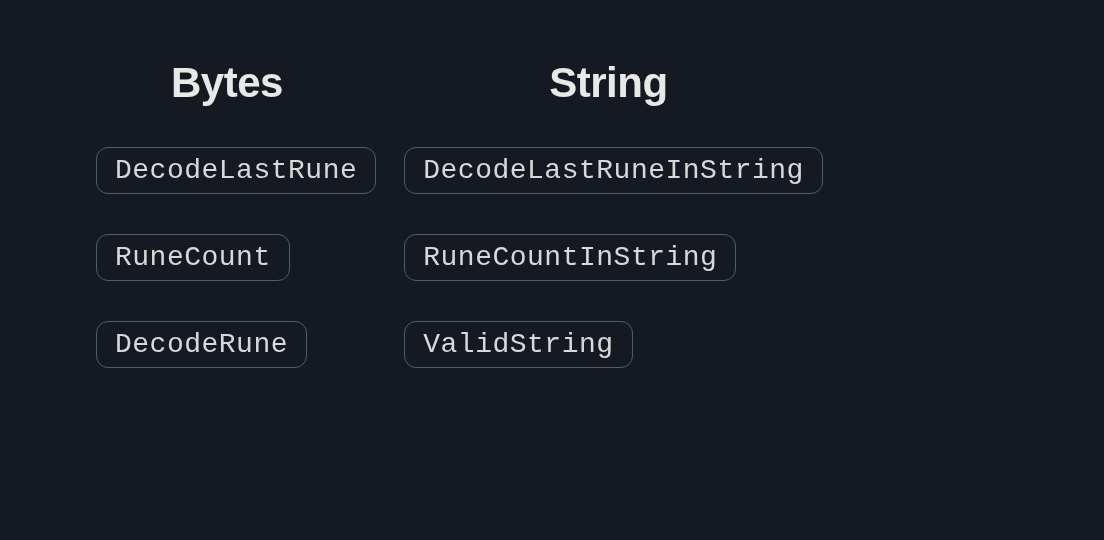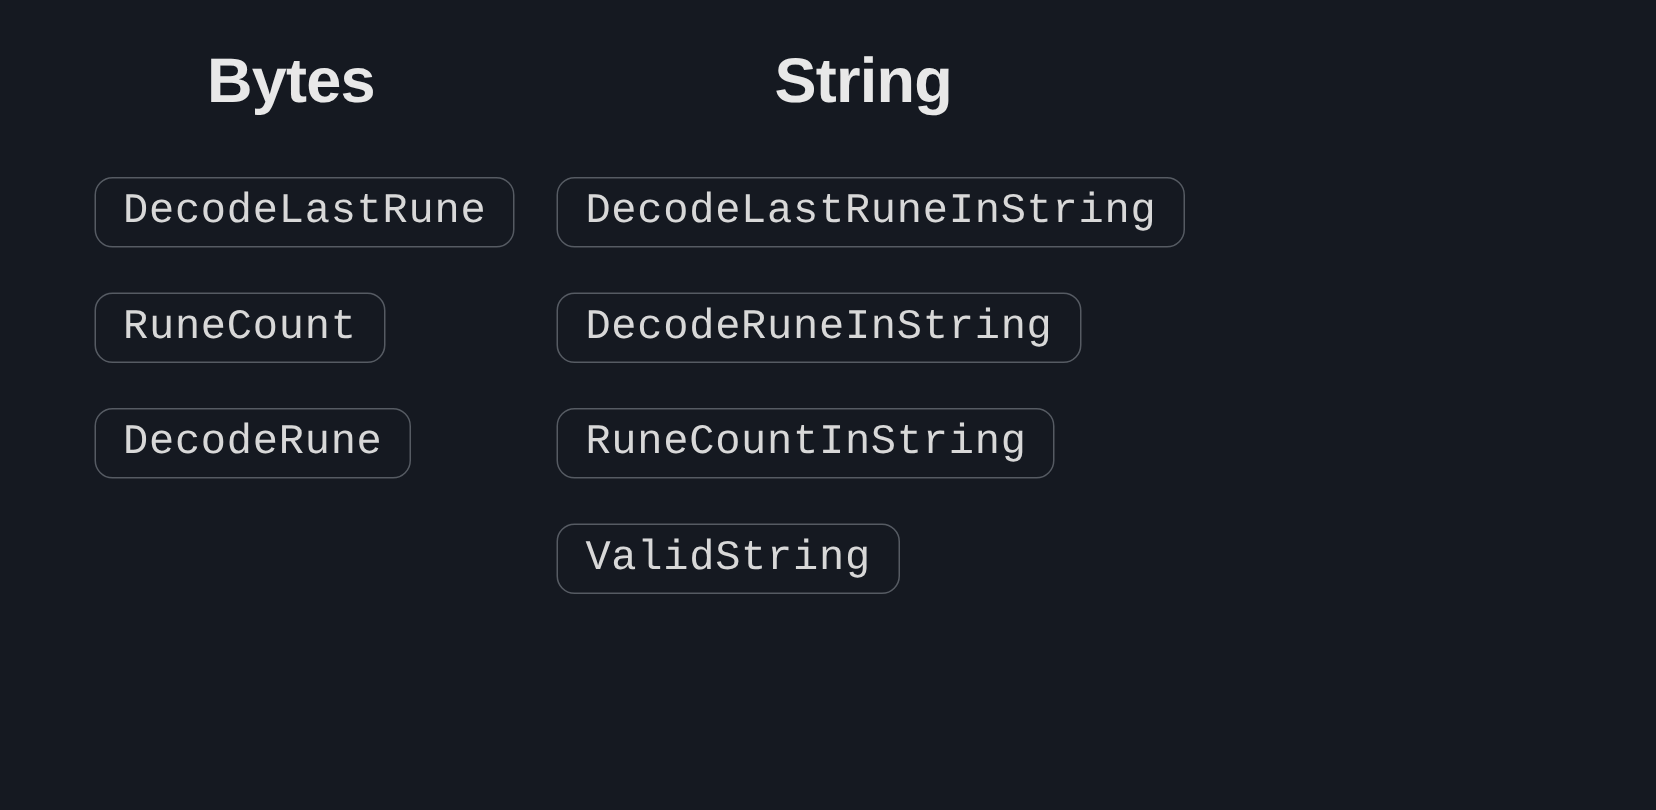--- a/index.html
+++ b/index.html
@@ -10,21 +10,22 @@
     body {
       background-color: #151921;
       width: 1104px;
       height: 540px;
       overflow: hidden;
       padding-top: 30px;
     }
     .container {
       display: flex;
       gap: 28px;
-      padding-left: 63px;
+      padding-left: 96px;
+      margin-top: 29px;
     }
     .column {
       display: flex;
       flex-direction: column;
       align-items: flex-start;
     }
     .heading {
       font-family: -apple-system, BlinkMacSystemFont, "Segoe UI", Helvetica, Arial, sans-serif;
       font-weight: 700;
       font-size: 42px;
@@ -38,21 +39,21 @@
       align-self: flex-start;
     }
     .heading-string {
       padding-left: 145px;
       align-self: flex-start;
       text-align: center;
     }
     .items {
       display: flex;
       flex-direction: column;
-      gap: 30px;
+      gap: 40px;
       align-items: flex-start;
     }
     .item {
       font-family: "SF Mono", "Menlo", "Monaco", "Consolas", "Courier New", monospace;
       font-size: 28px;
       color: #d8d8d8;
       border: 1.5px solid #565b63;
       border-radius: 12px;
       padding: 7px 18px;
       display: inline-block;
@@ -69,18 +70,17 @@
     <div class="items">
       <div class="item">DecodeLastRune</div>
       <div class="item">RuneCount</div>
       <div class="item">DecodeRune</div>
     </div>
   </div>
   <div class="column">
     <div class="heading heading-string">String</div>
     <div class="items">
       <div class="item">DecodeLastRuneInString</div>
-      <div class="item">DecodeRuneInString</div>
       <div class="item">RuneCountInString</div>
       <div class="item">ValidString</div>
     </div>
   </div>
 </div>
 
 </body></html>

